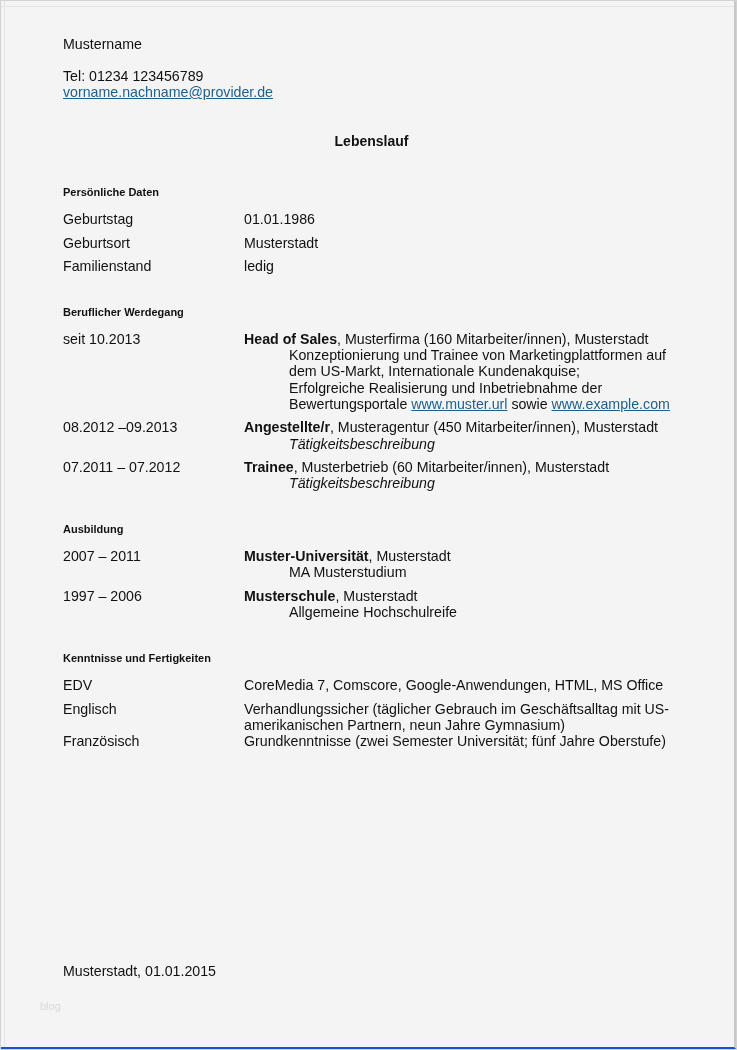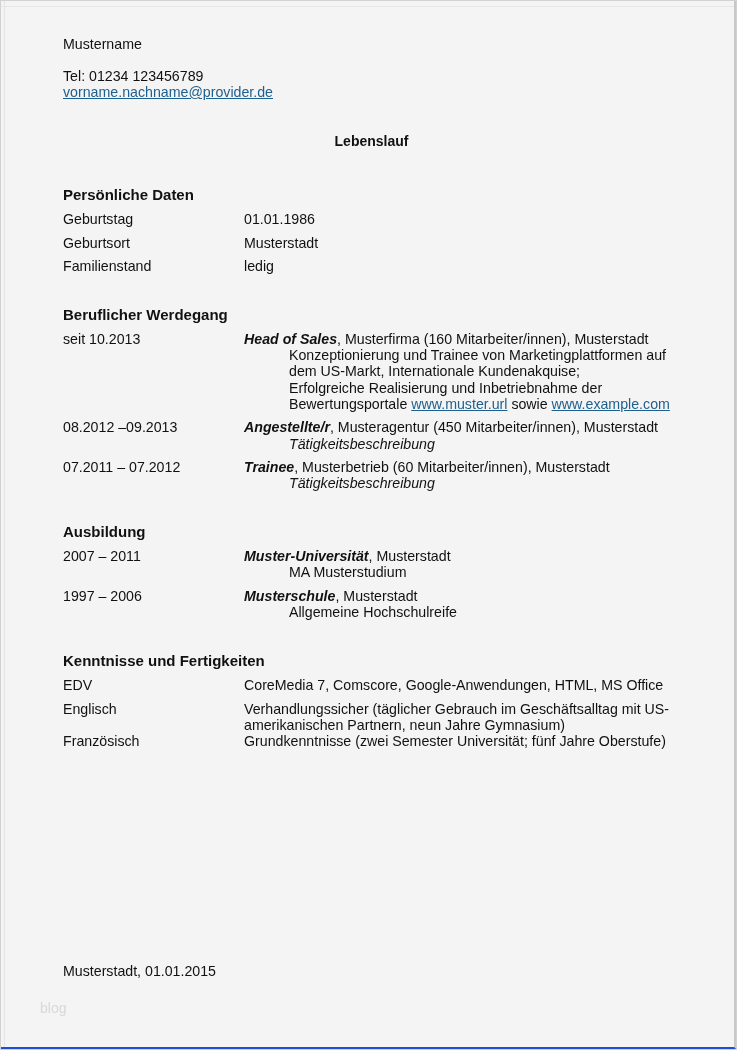--- a/index.html
+++ b/index.html
@@ -21,27 +21,27 @@
     border-left: 1px solid #e4e4e4;
   }
   .page::after {
     content: ""; position: absolute; left: 0; right: 0; top: 5px;
     border-top: 1px solid #e6e6e6;
   }
   .abs { position: absolute; }
   .t { font-size: 14.2px; line-height: 16px; white-space: nowrap; }
   .link { color: #1d5f8e; text-decoration: underline; }
   .title { font-size: 14px; font-weight: bold; }
-  .heading { font-size: 15px; font-weight: bold; }
-  .b { font-weight: bold; font-style: italic; }
+  .heading { font-size: 11px; font-weight: bold; }
+  .b { font-weight: bold; }
   .i { font-style: italic; }
   .lbl { left: 62px; }
   .val { left: 243px; text-align: center; }
   .ind { left: 288px; }
-  .watermark { color: #d8d8d8; font-size: 14px; }
+  .watermark { color: #d8d8d8; font-size: 11px; }
 </style>
 </head>
 <body>
 
 <div class="page">
 
   <div class="abs t lbl" style="top:35px">Mustername</div>
   <div class="abs t lbl" style="top:67px">Tel: 01234 123456789</div>
   <a class="abs t lbl link" style="top:83px">vorname.nachname@provider.de</a>
 

